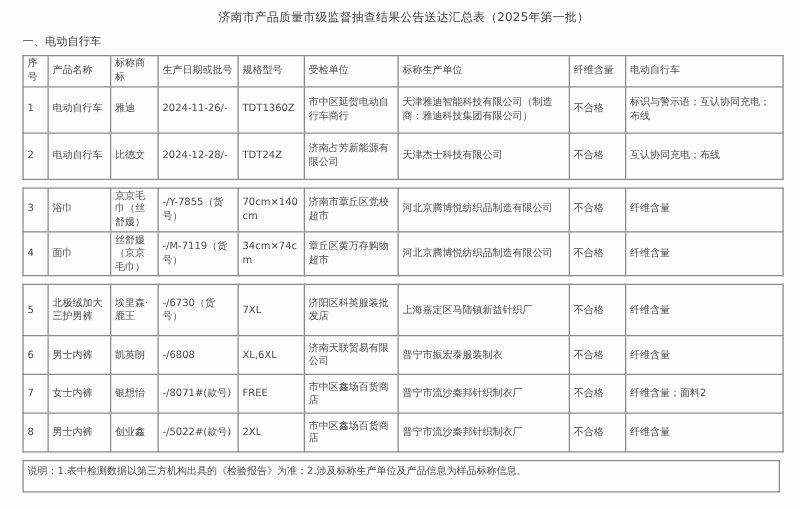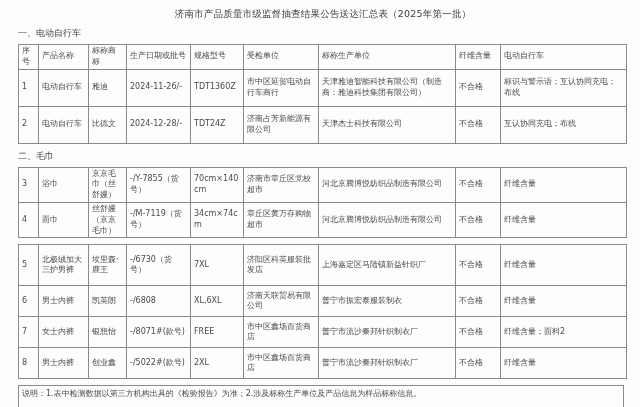--- a/index.html
+++ b/index.html
@@ -112,21 +112,20 @@
           <td>2024-12-28/-</td>
           <td>TDT24Z</td>
           <td>济南占芳新能源有限公司</td>
           <td>天津杰士科技有限公司</td>
           <td>不合格</td>
           <td>互认协同充电；布线</td>
         </tr>
       </tbody>
   </table>
 
-  <div class="section-heading">二、毛巾</div>
   <table class="products t2">
     <colgroup>
       <col style="width:20px">
         <col style="width:50px">
         <col style="width:38px">
       <col style="width:64px">
         <col style="width:53px">
         <col style="width:75px">
       <col style="width:137px">
         <col style="width:45px">

